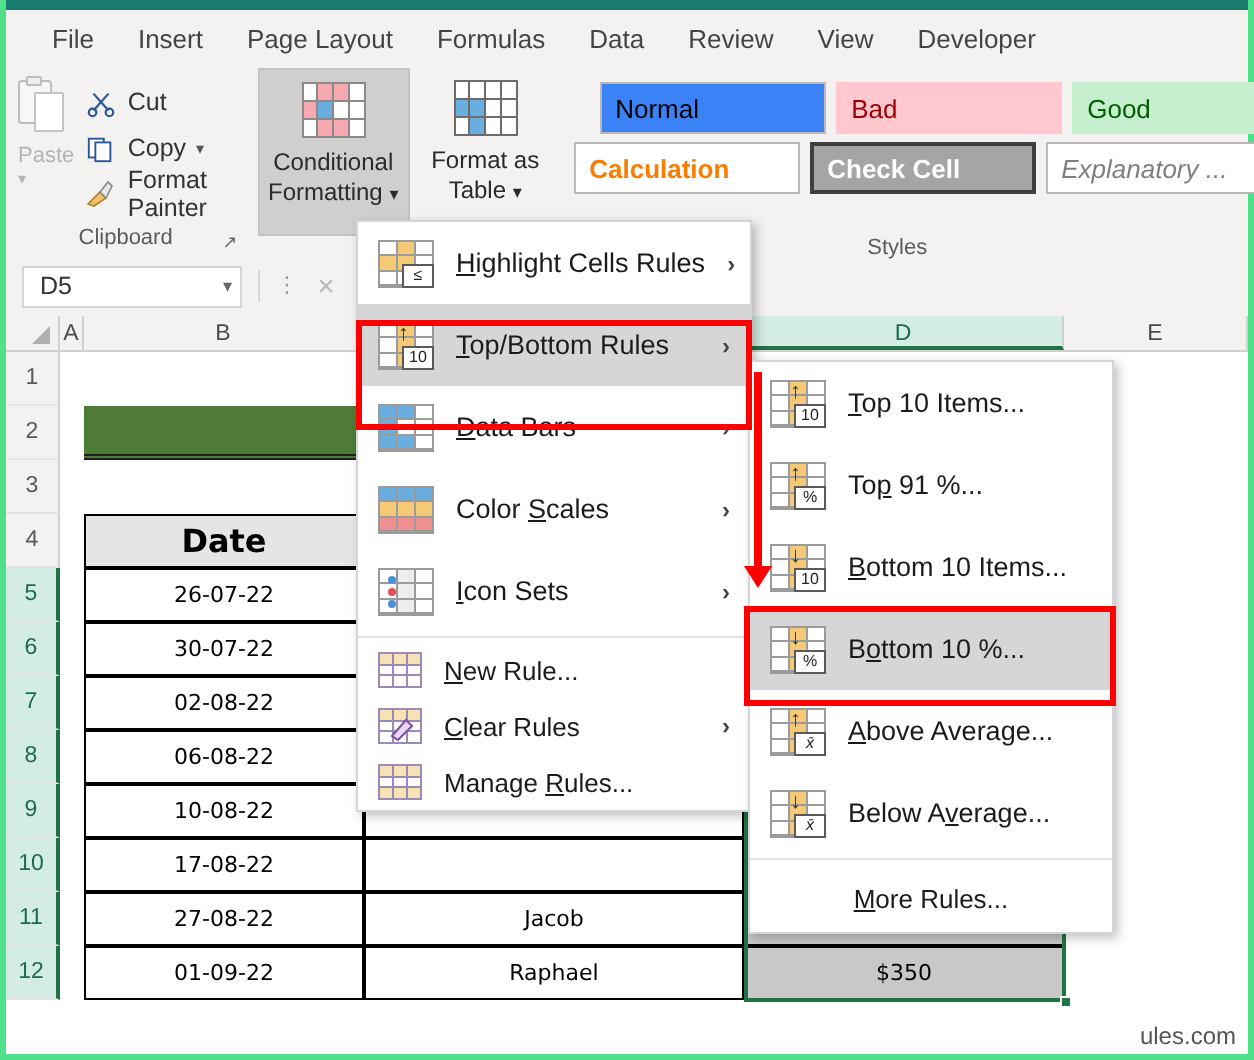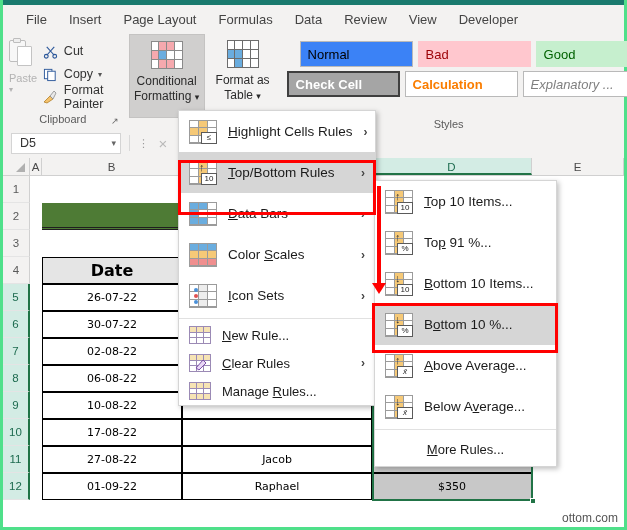--- a/index.html
+++ b/index.html
@@ -241,22 +241,22 @@
             <span class="caret">▾</span></div>
         </div>
 
         <div class="gallery">
           <div class="grow">
             <div class="scell s-normal">Normal</div>
             <div class="scell s-bad">Bad</div>
             <div class="scell s-good">Good</div>
           </div>
           <div class="grow">
+            <div class="scell s-calc">Calculation</div>
             <div class="scell s-check">Check Cell</div>
-            <div class="scell s-calc">Calculation</div>
             <div class="scell s-expl">Explanatory ...</div>
           </div>
         </div>
       </div>
       <div class="grp-label" style="padding-left:120px;">Styles</div>
     </div>
   </div>
 
   <div class="fbar">
     <div class="namebox">
@@ -663,14 +663,14 @@
     <div class="mi small plain" style="justify-content:center; height:34px;">
       <span class="lbl" style="flex:0; text-align:center;"><span class="u">M</span><span title="More Rules...">ore Rules...</span></span>
     </div>
   </div>
 
   <div class="redbox" style="left:175px; top:160px; width:198px; height:55px;"></div>
   <div class="redbox" style="left:369px; top:303px; width:186px; height:50px;"></div>
   <div class="redline" style="left:374px; top:186px; width:4px; height:98px;"></div>
   <div class="redarrow" style="left:369px; top:283px;"></div>
 
-  <div class="wm">ottom.com</div>
+  <div class="wm">ules.com</div>
 </div>
 
 </body></html>

